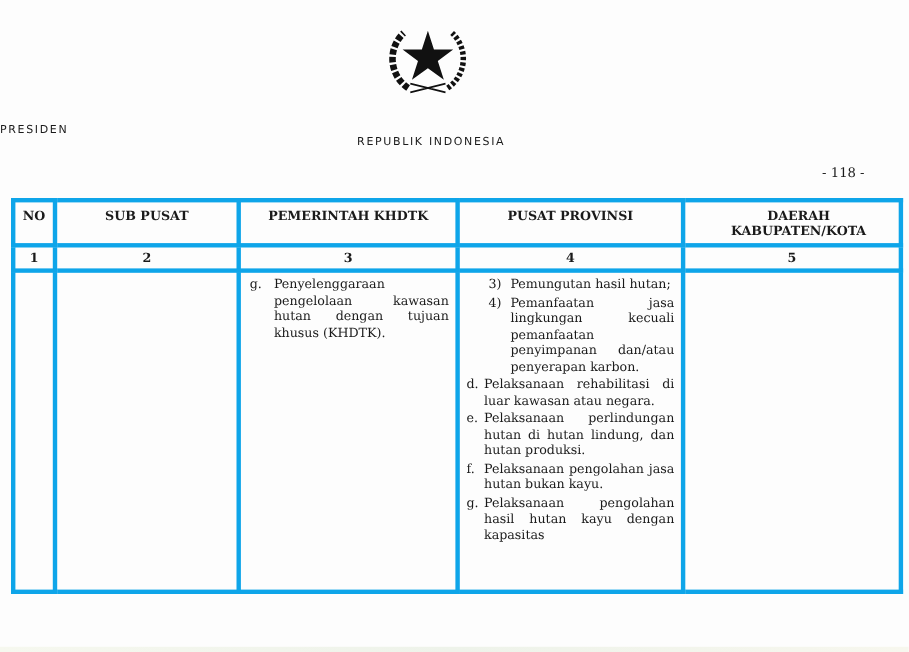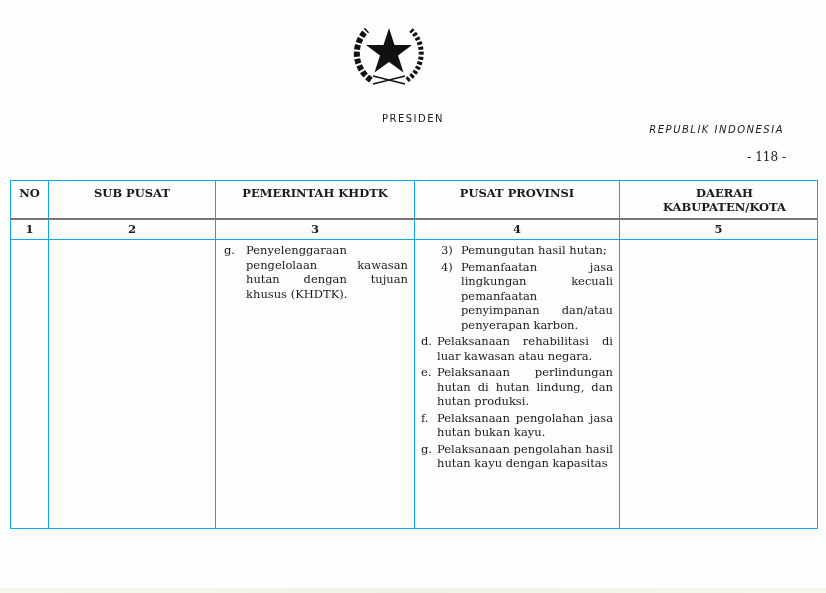--- a/index.html
+++ b/index.html
@@ -1,22 +1,22 @@
 <!DOCTYPE html>
 <html><head>
 <meta charset="utf-8">
 <style>
   html, body { margin:0; padding:0; background:#fdfdfd; }
   body { width:826px; height:593px; position:relative; overflow:hidden; font-family:"DejaVu Serif", serif; color:#1a1a1a; }
   .emblem { position:absolute; left:349px; top:14px; width:80px; height:80px; }
-  .hdr1 { position:absolute; left:0; width:826px; text-align:center; top:113px; font-family:"DejaVu Sans", sans-serif; font-size:10px; letter-spacing:1.5px; }
-  .hdr2 { position:absolute; left:0; width:784px; text-align:right; top:124px; font-family:"DejaVu Sans", sans-serif; font-size:10px; letter-spacing:1.5px;font-style:italic; }
+  .hdr1 { position:absolute; left:0; width:826px; top:113px; font-family:"DejaVu Sans", sans-serif; font-size:10px; letter-spacing:1.5px; }
+  .hdr2 { position:absolute; left:0; width:784px; text-align:center; top:124px; font-family:"DejaVu Sans", sans-serif; font-size:10px; letter-spacing:1.5px; }
   .pageno { position:absolute; left:0; width:786px; text-align:right; top:150px; font-size:12px; }
   table { position:absolute; left:10px; top:180px; width:807px; border-collapse:collapse; table-layout:fixed; font-size:11.5px; }
-  td, th { border:1px solid #0ea5e9; padding:0; vertical-align:top; }
+  td, th { border:4px solid #0ea5e9; padding:0; vertical-align:top; }
   th { font-weight:bold; font-size:11.5px; padding-top:5px; height:32px; line-height:14px; }
   .numrow td { text-align:center; font-weight:bold; height:19px; line-height:19px; border-top:2px solid #777; }
   .body td { height:288px; }
   .list { margin:0; padding:3px 6px 0 6px; line-height:14.5px; }
   .item { display:flex; text-align:justify; margin-bottom:2px; }
   .item .lbl { flex:0 0 auto; width:16px; }
   .item .lbl.w22 { width:22px; }
   .item .txt { flex:1; text-align:justify; text-align-last:auto; }
   .sub { padding-left:20px; }
   .sub .lbl { width:20px; }

